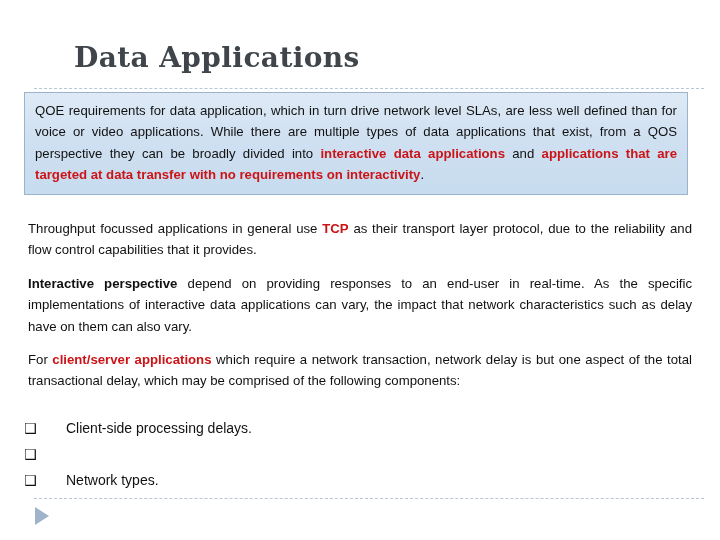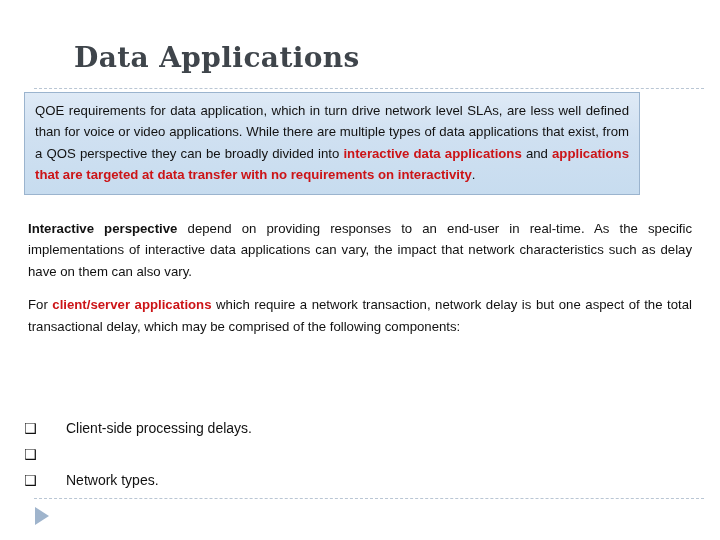--- a/index.html
+++ b/index.html
@@ -63,21 +63,21 @@
     border-top: 9px solid transparent;
     border-bottom: 9px solid transparent;
     border-left: 14px solid #9fb4cc;
   }
 
   
   .callout {
     position: absolute;
     left: 24px;
     top: 92px;
-    width: 616px;
+    width: 664px;
     box-sizing: border-box;
     border: 1px solid #9bb4ce;
     background: linear-gradient(180deg, #dfeaf6 0%, #cfe0f1 45%, #c7dcef 100%);
     padding: 7px 10px 8px 10px;
   }
   .callout p {
     margin: 0;
     font-size: 13.2px;
     line-height: 1.62;
     text-align: justify;
@@ -146,20 +146,21 @@
 
   <div class="slide-title">Data Applications</div>
 
   <div class="dashed-rule top"></div>
 
   <div class="callout">
     <p><span>QOE requirements for data application, which in turn drive network level SLAs, are less well defined than for voice or video applications. While there are multiple types of data applications that exist, from a QOS perspective they can be broadly divided into </span><span class="red">interactive data applications</span><span> and </span><span class="red">applications that are targeted at data transfer with no requirements on interactivity</span><span>.</span></p>
   </div>
 
   <div class="body-area">
+    <p><span>Throughput focussed applications in general use </span><span class="red">TCP</span><span> as their transport layer protocol, due to the reliability and flow control capabilities that it provides.</span></p>
     <p><span class="bold">Interactive perspective</span><span> depend on providing responses to an end-user in real-time. As the specific implementations of interactive data applications can vary, the impact that network characteristics such as delay have on them can also vary.</span></p>
     <p class="tight"><span>For </span><span class="red">client/server applications</span><span> which require a network transaction, network delay is but one aspect of the total transactional delay, which may be comprised of the following components:</span></p>
   </div>
 
   <div class="bullets">
     <div class="bullet-row">
       <span class="bullet-marker">❑</span>
       <span class="bullet-text">Client-side processing delays.</span>
     </div>
     <div class="bullet-row">

